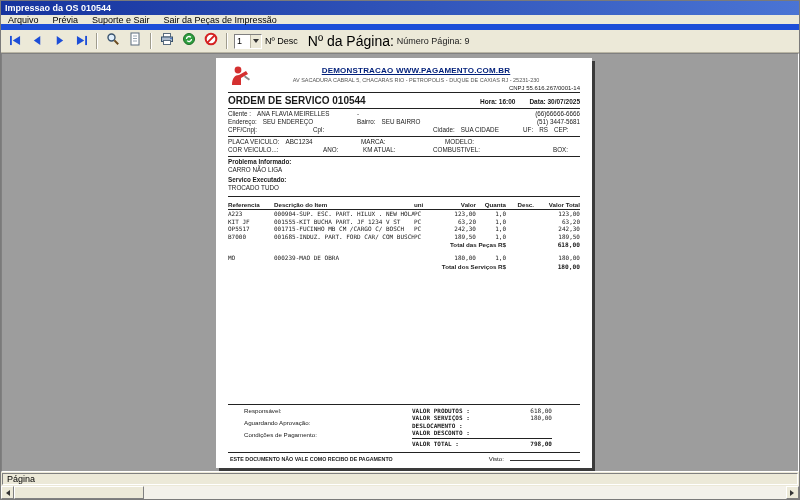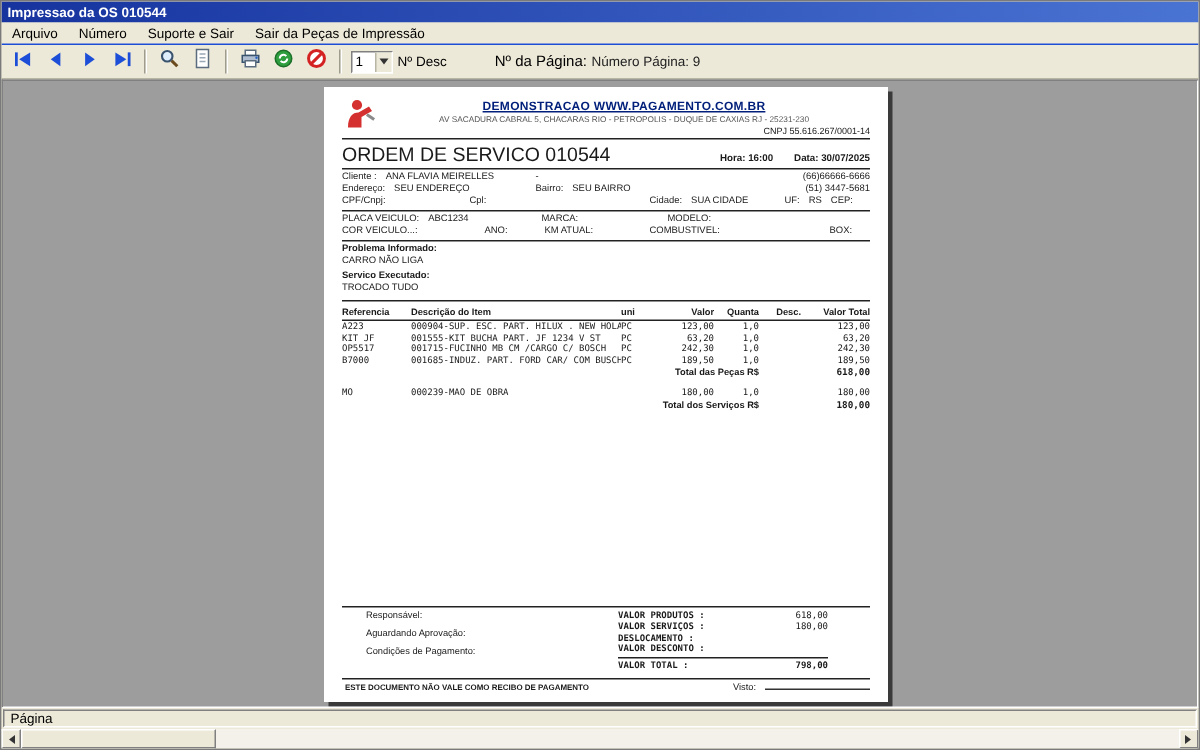--- a/index.html
+++ b/index.html
@@ -5,48 +5,48 @@
   * { box-sizing: border-box; margin: 0; padding: 0; }
   html,body { width:800px; height:500px; }
   body { font-family: "Liberation Sans", sans-serif; }
 
   .window { width:800px; height:500px; display:flex; flex-direction:column; background:#ece9d8; overflow:hidden; border:1px solid #7a7a7a; }
 
   
   .titlebar { height:14px; flex:0 0 14px; background:linear-gradient(to right,#16339e,#4a74d4); color:#fff; font-size:9px; font-weight:bold; display:flex; align-items:center; padding:0 4px; }
 
   
-  .menubar { height:15px; flex:0 0 15px; display:flex; align-items:center; font-size:9px; background:#ece9d8; border-bottom:1px solid #1d4ed8; }
+  .menubar { height:15px; flex:0 0 15px; display:flex; align-items:center; font-size:9px; background:#ece9d8; border-bottom:6px solid #1d4ed8; }
   .menu-item { padding:1px 7px; cursor:default; }
 
   
   .toolbar { height:23px; flex:0 0 23px; display:flex; align-items:center; background:#ece9d8; border-bottom:1px solid #b9b5a4; padding:0 3px; }
   .tb-btn { width:20px; height:18px; display:flex; align-items:center; justify-content:center; background:#ece9d8; border:1px solid #ece9d8; margin:0 1px; }
   .tb-sep { width:2px; height:16px; border-left:1px solid #9f9c8d; border-right:1px solid #fff; margin:0 4px; }
   .combo { display:flex; width:28px; height:15px; border:1px solid; border-color:#808080 #fff #fff #808080; background:#fff; margin-left:2px; }
   .combo-value { flex:1; font-size:9px; padding:1px 2px; }
   .combo-arrow { width:11px; background:#ece9d8; border-left:1px solid #b9b5a4; display:flex; align-items:center; justify-content:center; }
   .tri-down { width:0; height:0; border:3px solid transparent; border-top:4px solid #333; margin-top:3px; }
   .tb-label { font-size:9px; margin:0 4px 0 3px; }
-  .tb-label2 { font-size:10px; margin-left:28px; }
+  .tb-label2 { font-size:14px; margin-left:6px; }
   .tb-label3 { font-size:9px; margin-left:3px; color:#222; }
 
   
   .preview { flex:1 1 auto; background:#9d9d9d; position:relative; overflow:hidden; border:1px solid; border-color:#808080 #fff #fff #808080; }
   .page { position:absolute; left:214px; top:4px; width:376px; height:410px; background:#fff; box-shadow:3px 3px 0 #3a3a3a; padding:6px 12px; display:flex; flex-direction:column; color:#1a1a1a; }
 
   .doc-header { position:relative; display:flex; align-items:flex-start; border-bottom:1px solid #222; padding-bottom:3px; min-height:29px; }
   .logo { width:24px; height:22px; flex:0 0 24px; margin-top:1px; }
   .company { flex:1; text-align:center; padding-top:2px; }
   .company-name { font-size:8px; font-weight:bold; color:#001f7a; text-decoration:underline; letter-spacing:.2px; }
   .company-address { font-size:5.5px; color:#555; margin-top:2px; }
   .cnpj { position:absolute; right:0; bottom:1px; font-size:6px; }
 
   .order-row { display:flex; align-items:baseline; border-bottom:1px solid #222; padding:2px 0; }
-  .order-title { flex:1; font-size:13px; font-weight:normal; }
+  .order-title { flex:1; font-size:10px; font-weight:bold; }
   .order-hora { font-size:6.5px; font-weight:bold; margin-right:14px; }
   .order-data { font-size:6.5px; font-weight:bold; }
 
   .sec { border-bottom:1px solid #222; padding:1px 0 2px; }
   .drow { display:flex; font-size:6.3px; line-height:8px; }
   .grow { flex:1; }
   .w40{flex:0 0 40px} .w70{flex:0 0 70px} .w78{flex:0 0 78px} .w84{flex:0 0 84px}
   .w85{flex:0 0 85px} .w90{flex:0 0 90px} .w95{flex:0 0 95px} .w120{flex:0 0 120px}
   .w133{flex:0 0 133px} .w145{flex:0 0 145px}
   .tr { text-align:right; }
@@ -102,21 +102,21 @@
 <body>
 
 <div class="window">
 
   <div class="titlebar">
     <span>Impressao da OS 010544</span>
   </div>
 
   <div class="menubar">
     <span class="menu-item">Arquivo</span>
-    <span class="menu-item">Número</span>
+    <span class="menu-item">Prévia</span>
     <span class="menu-item">Suporte e Sair</span>
     <span class="menu-item">Sair da Peças de Impressão</span>
   </div>
 
   <div class="toolbar">
     <div class="tb-btn">
       <span><svg width="13" height="11" viewBox="0 0 14 12">
             <rect x="1" y="1" width="2" height="10" fill="#1d4ed8"></rect>
             <path d="M12 1 L4 6 L12 11 Z" fill="#1d4ed8"></path>
           </svg></span>

